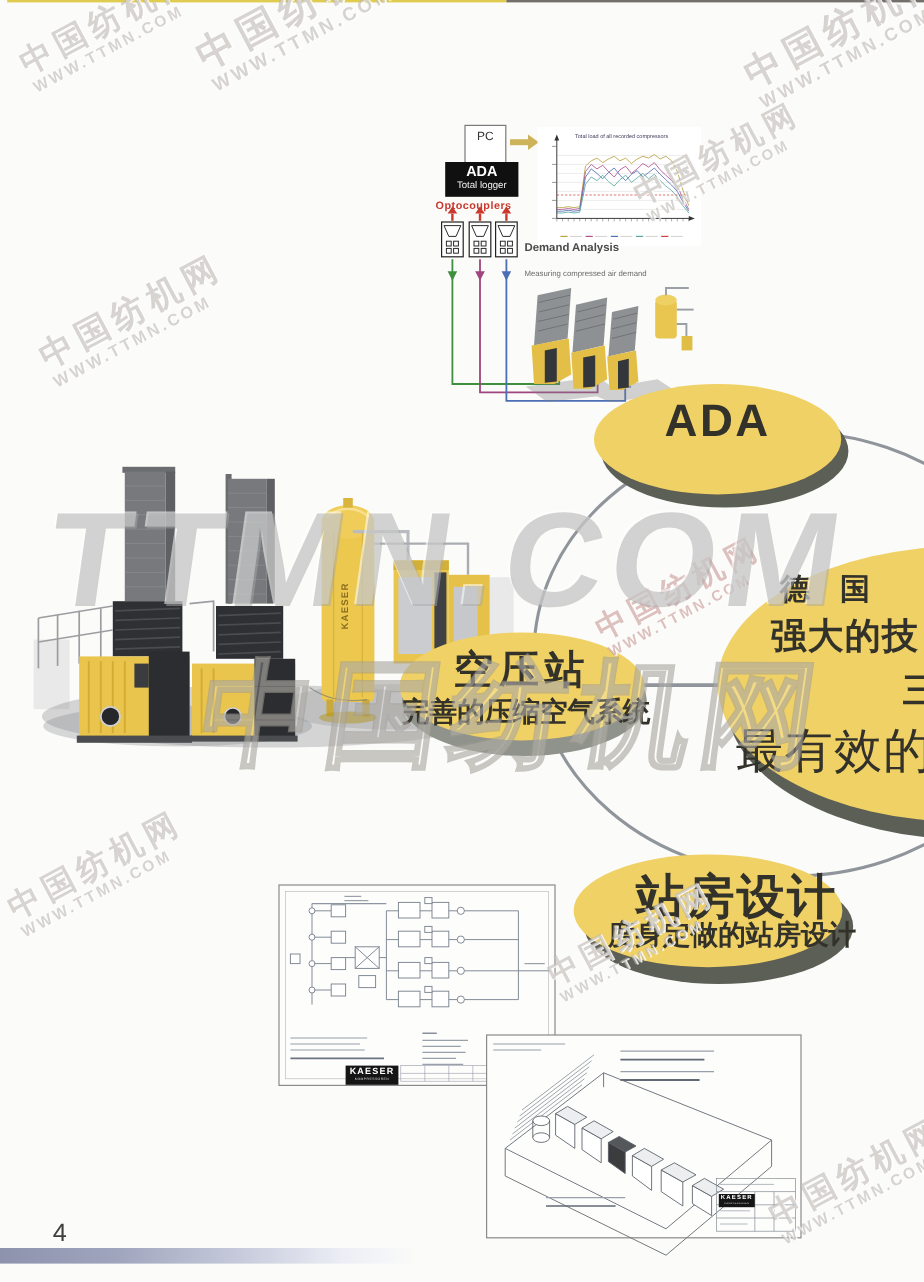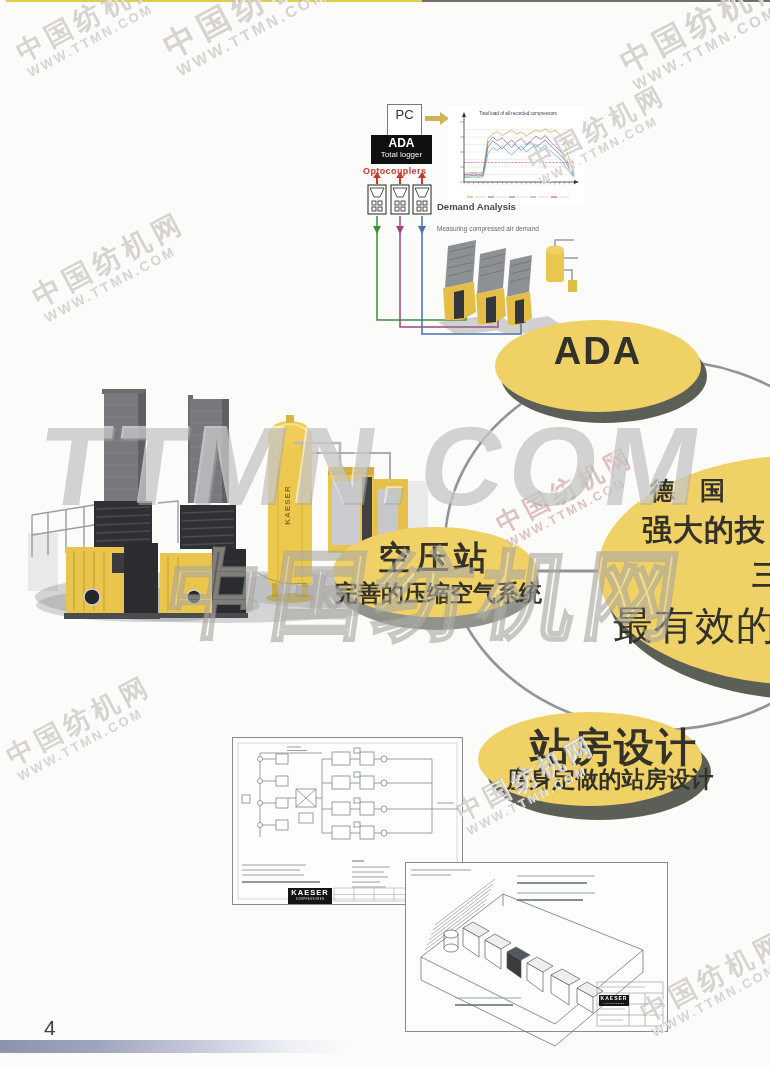--- a/index.html
+++ b/index.html
@@ -21,21 +21,21 @@
   .wm-red{color:rgba(199,151,148,.6);}
   .wm-giant-latin{left:48px;top:402px;font-size:112px;font-weight:bold;letter-spacing:6px;
             color:rgba(168,168,168,.5);transform:skewX(-8deg) scaleX(1.02);white-space:nowrap;
             text-shadow:-2px -2px 0 rgba(255,255,255,.55);z-index:41;}
   .wm-giant-cjk{left:168px;top:532px;font-size:96px;font-weight:bold;letter-spacing:8px;
             color:rgba(255,255,255,.22);-webkit-text-stroke:2.2px rgba(158,154,148,.55);
             transform:skewX(-8deg);white-space:nowrap;z-index:41;}
 
   
   .pc-box{left:387px;top:104px;width:35px;height:39px;border:1.2px solid #7a7a7a;background:#fff;
-          font-size:13px;color:#333;text-align:center;line-height:20px;}
+          font-size:10px;color:#333;text-align:center;line-height:20px;}
   .ada-box{left:371px;top:135px;width:61px;height:29px;background:#101010;color:#fff;text-align:center;}
   .ada-box .l1{font-size:12px;font-weight:bold;line-height:13px;margin-top:2px;}
   .ada-box .l2{font-size:8px;line-height:9px;color:#f2f2f2;}
   .opto-label{left:363px;top:166px;font-size:9px;font-weight:bold;color:#c9392e;letter-spacing:.4px;}
   .demand-title{left:437px;top:201px;font-size:9.5px;font-weight:bold;color:#4a4a4a;}
   .demand-sub{left:437px;top:225px;font-size:6.5px;color:#6a6a6a;}
 
   
   .ellipse{position:absolute;border-radius:50%;background:#f0d165;}
   .ellipse-shadow{position:absolute;border-radius:50%;background:#5c5f56;}

